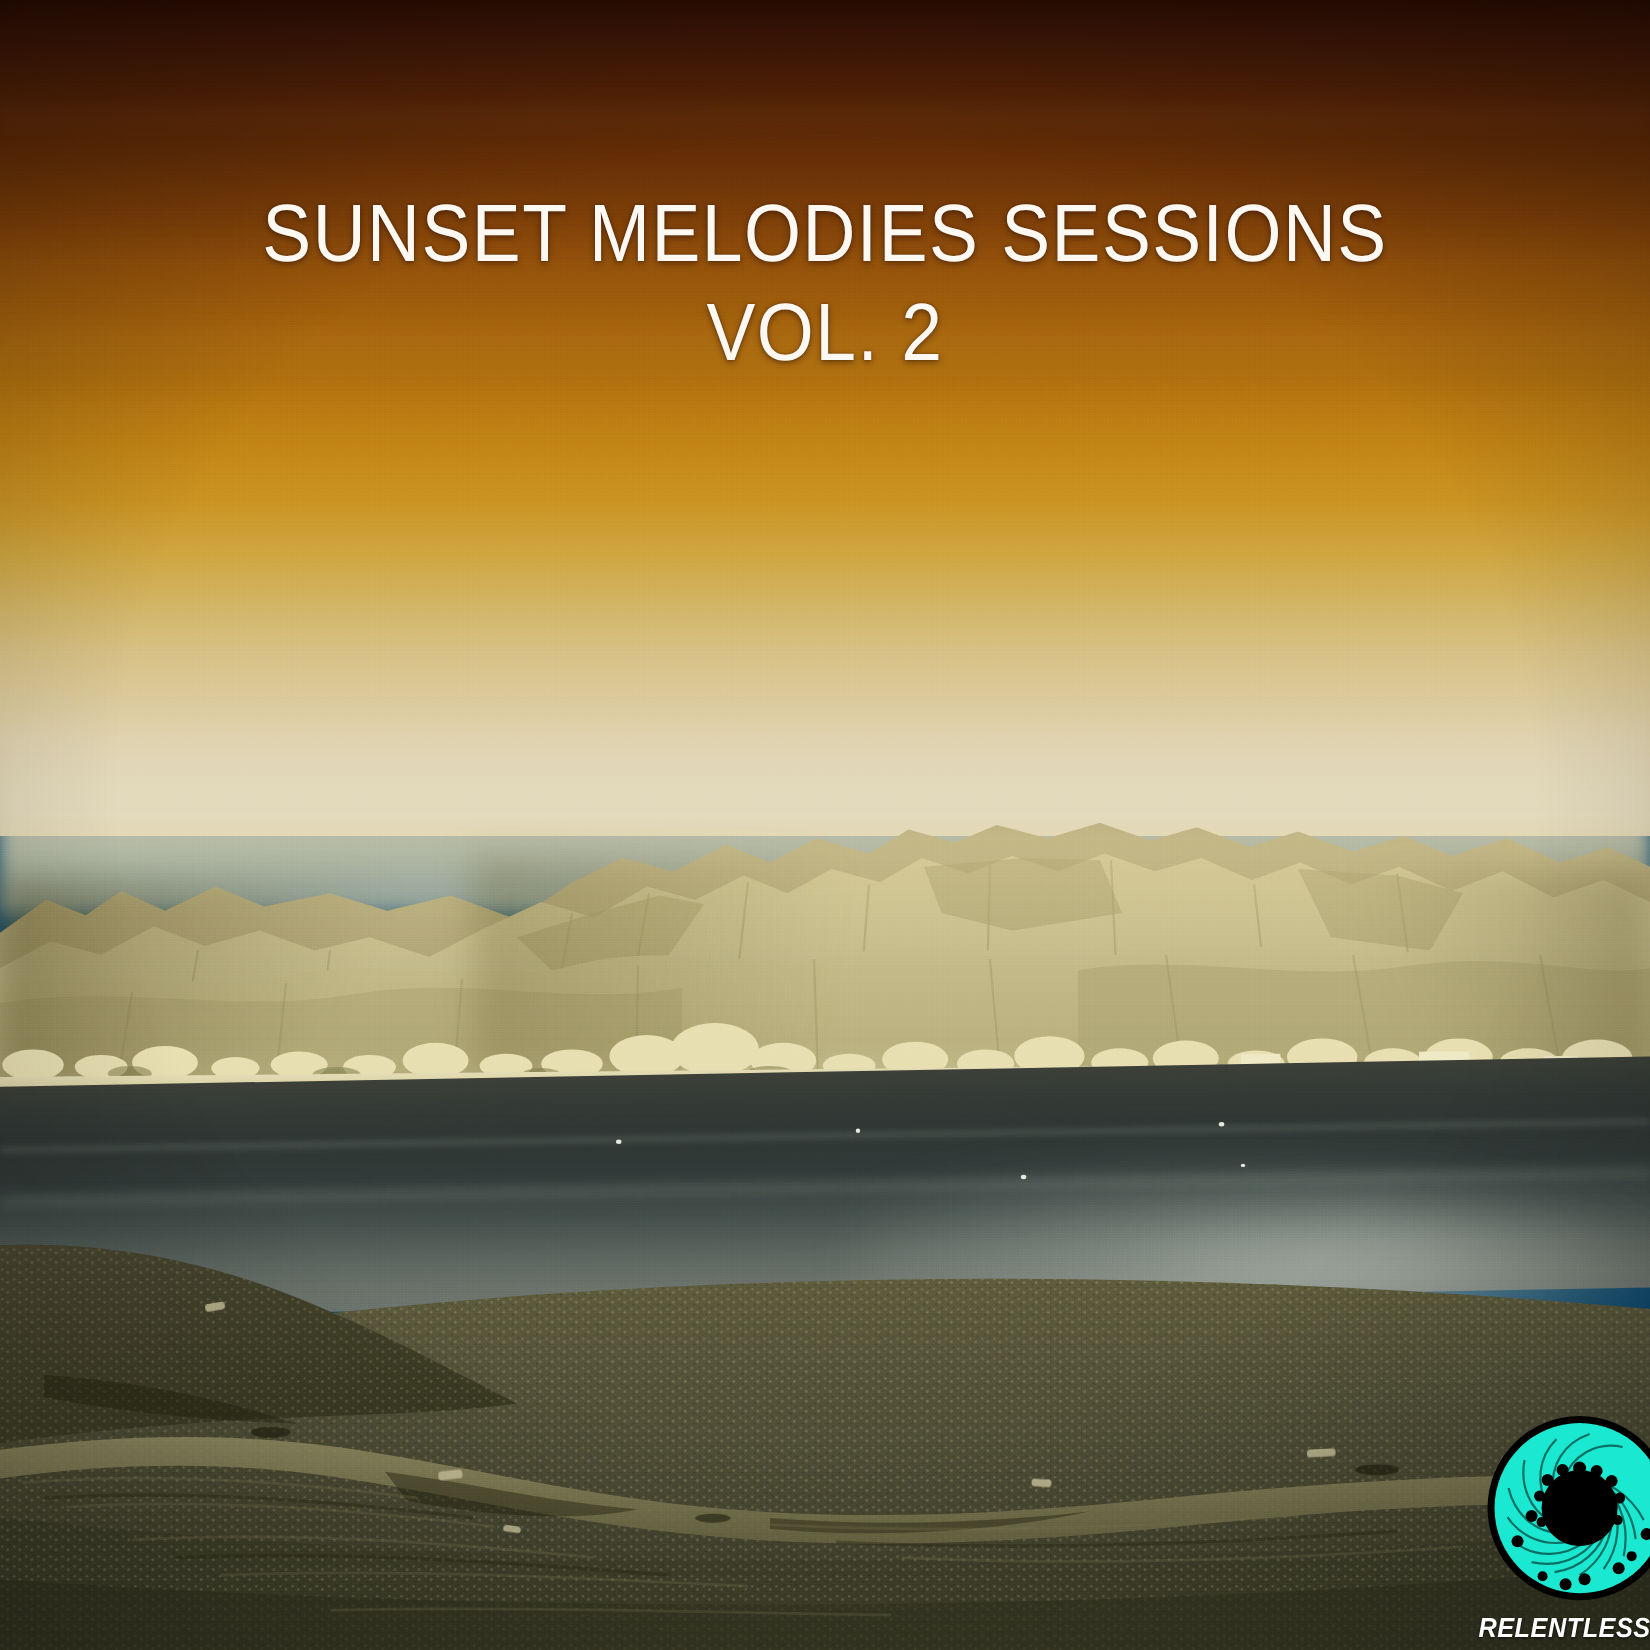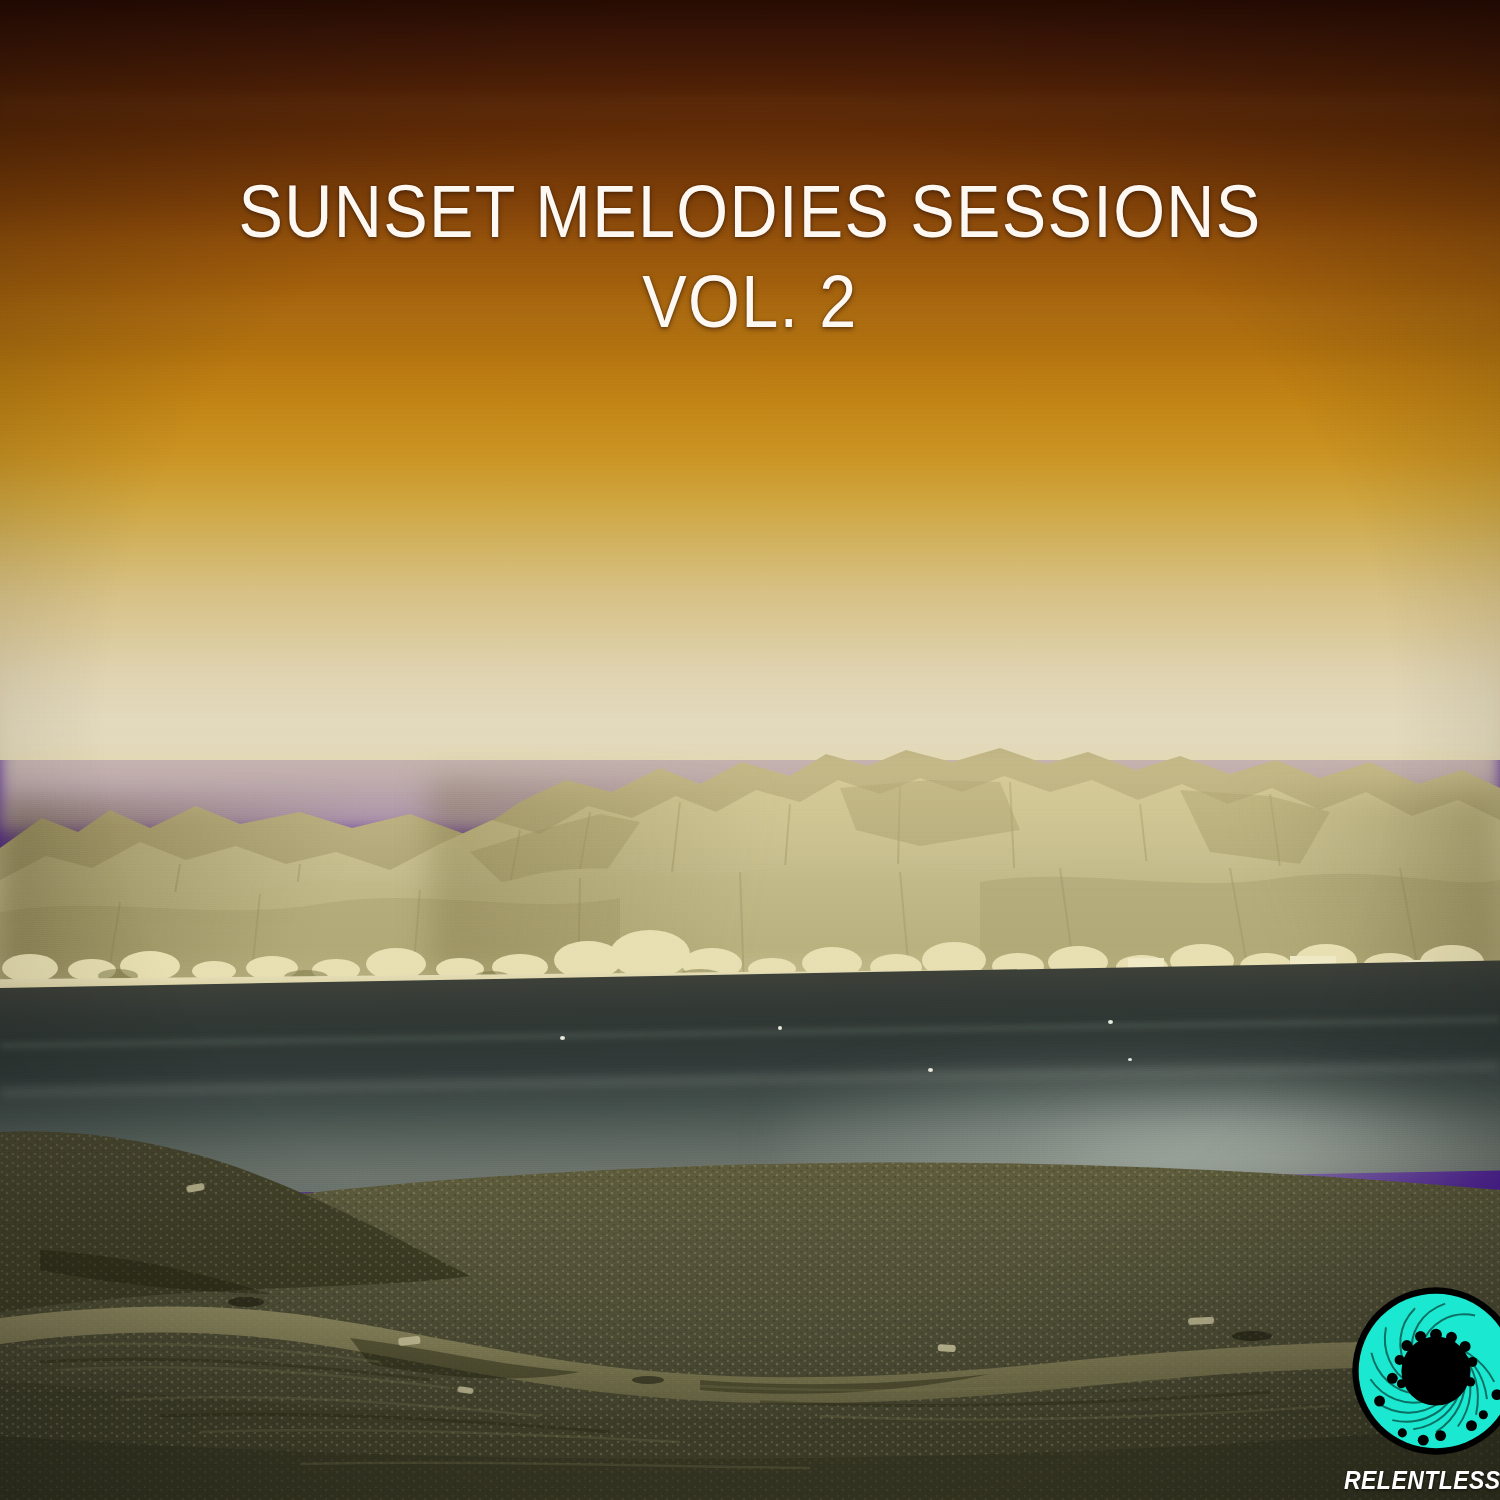--- a/index.html
+++ b/index.html
@@ -8,21 +8,21 @@
     width:1500px; height:1500px;
     background:#000;
     font-family:"Liberation Sans", sans-serif;
     overflow:hidden;
   }
 
   #cover {
     position:relative;
     width:1500px; height:1500px;
     overflow:hidden;
-    background:#4c1d95;
+    background:#0c4a6e;
   }
 
   
   .sky {
     position:absolute; left:0; top:0; width:1500px; height:760px;
     background:linear-gradient(to bottom,
       #3a1304 0%,
       #52200a 4%,
       #6c2f09 11%,
       #7a3a08 19%,

